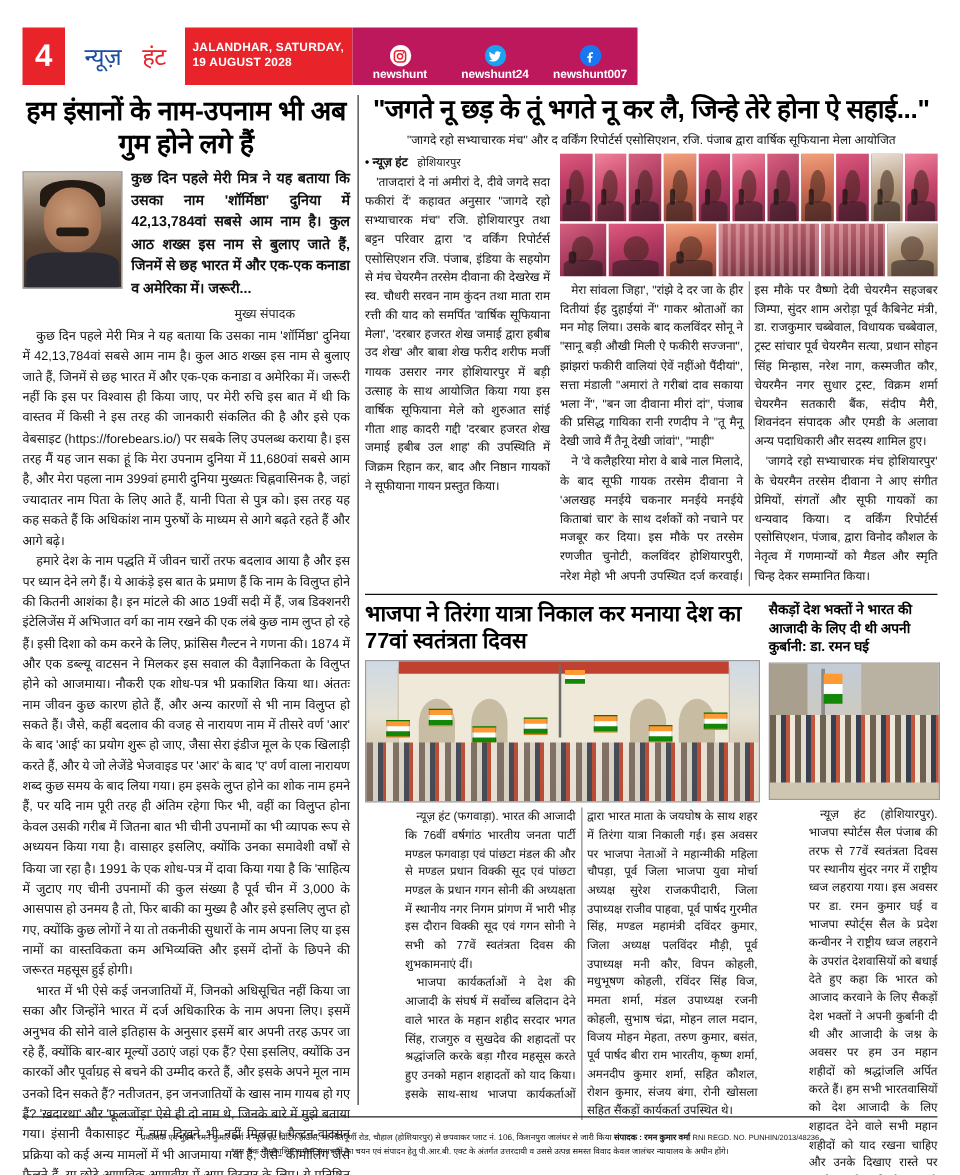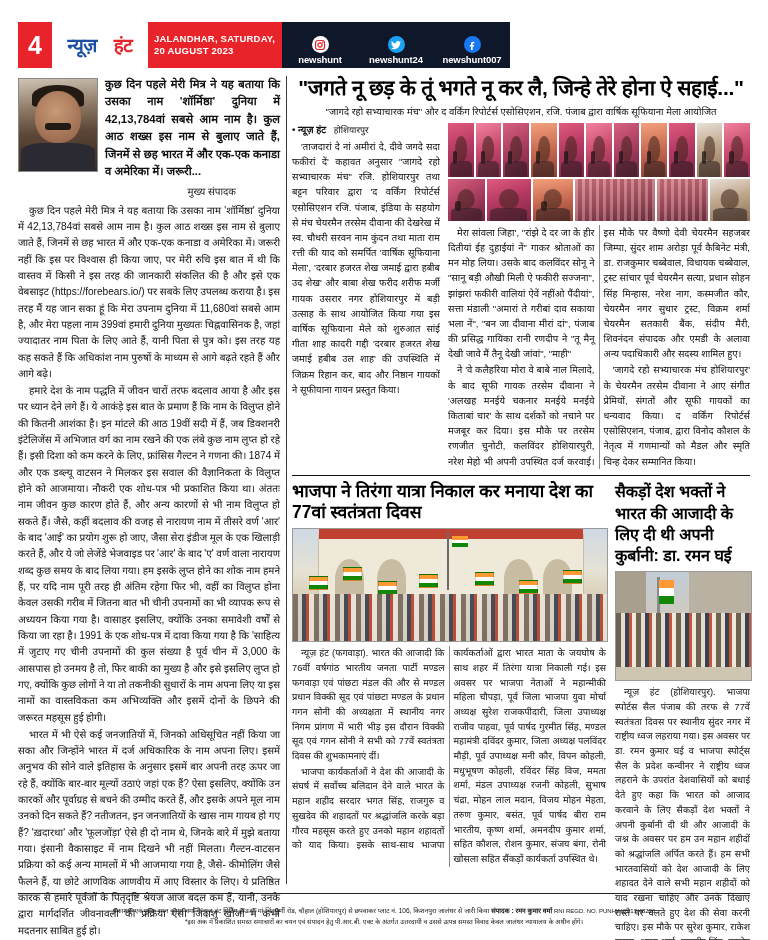--- a/index.html
+++ b/index.html
@@ -16,39 +16,39 @@
   .masthead{
     position:absolute;left:18px;top:22px;width:732px;height:46px;
     display:flex;align-items:stretch;
   }
   .mh-page-no{
     background:#e8232a;color:#fff;width:34px;display:flex;align-items:center;justify-content:center;
     font-family:"Liberation Sans","DejaVu Sans",sans-serif;font-weight:bold;font-size:25px;
   }
   .mh-logo{
     background:#ffffff;width:96px;display:flex;align-items:center;justify-content:center;
-    font-family:"Liberation Sans","DejaVu Sans",sans-serif;font-weight:bold;font-size:19px;
+    font-family:"Liberation Sans","DejaVu Sans",sans-serif;font-weight:normal;font-size:19px;
     letter-spacing:-0.5px;
   }
   .mh-logo .lg-a{color:#1c4fa1;}
   .mh-logo .lg-b{color:#e8232a;margin-left:17px;}
   .mh-date{
     background:#e8232a;color:#fff;flex:0 0 128px;
     display:flex;flex-direction:column;justify-content:center;padding-left:6px;
     font-family:"Liberation Sans","DejaVu Sans",sans-serif;font-weight:bold;font-size:9.5px;
     line-height:1.28;letter-spacing:0.2px;
   }
   .mh-section{
     background:#1c5ba8;color:#fff;flex:1;
     display:flex;align-items:center;justify-content:center;
     font-family:"Liberation Sans","DejaVu Sans",sans-serif;font-weight:bold;font-size:26px;
     letter-spacing:0.5px;
   }
   .mh-social{
-    background:#0f172a;flex:0 0 228px;display:flex;align-items:flex-end;justify-content:space-around;
+    background:#be185d;flex:0 0 228px;display:flex;align-items:flex-end;justify-content:space-around;
     padding-bottom:3px;
   }
   .soc{display:flex;flex-direction:column;align-items:center;width:70px;}
   .soc .ic{width:17px;height:17px;border-radius:50%;background:#fff;display:flex;align-items:center;
     justify-content:center;margin-bottom:1px;}
   .soc .ic svg{display:block;}
   .soc .nm{color:#fff;font-family:"Liberation Sans","DejaVu Sans",sans-serif;font-weight:bold;
     font-size:9.5px;letter-spacing:-0.1px;}
 
   
@@ -146,21 +146,21 @@
   
   .bottom-row{display:flex;gap:9px;}
   .bot-main{flex:0 0 314px;}
   .bot-side{flex:1;}
   .bot-head{
     font-family:"Liberation Sans","DejaVu Sans",sans-serif;font-weight:bold;
     font-size:17.5px;line-height:1.2;margin:0 0 5px 0;color:#000;
   }
   .bot-head-sm{
     font-family:"Liberation Sans","DejaVu Sans",sans-serif;font-weight:bold;
-    font-size:16px;line-height:1.33;text-align:left;margin:0 0 5px 0;color:#000;
+    font-size:11px;line-height:1.33;text-align:left;margin:0 0 5px 0;color:#000;
   }
   .photo-yatra{
     width:100%;height:112px;position:relative;overflow:hidden;border:1px solid #9a9a9a;margin-bottom:4px;
     background:linear-gradient(180deg,#cfd9e4 0%,#e6e2d4 38%,#d8cdb6 62%,#b9ae97 100%);
   }
   .bldg{position:absolute;left:8%;top:4%;width:84%;height:58%;background:#efe9da;border:1px solid #c9bfa8;}
   .bldg:before{content:"";position:absolute;left:0;top:-6px;width:100%;height:10px;background:#c0412f;}
   .arch{position:absolute;bottom:0;width:11%;height:62%;background:#c8bca3;border-radius:50% 50% 0 0;}
   .flagpole{position:absolute;left:49%;top:2%;width:2px;height:52%;background:#6b6b6b;}
   .flag-tri{position:absolute;left:50.5%;top:6%;width:16px;height:11px;
@@ -178,20 +178,21 @@
   .fh-wall2{position:absolute;left:0;top:0;width:22%;height:66%;background:#a89f8f;}
   .fh-pole{position:absolute;left:30%;top:4%;width:3px;height:72%;background:#8a8a8a;}
   .fh-flag{position:absolute;left:31.5%;top:7%;width:15px;height:24px;
     background:linear-gradient(180deg,#ff9933 33%,#ffffff 33% 66%,#138808 66%);}
   .fh-people{position:absolute;left:0;bottom:10%;width:100%;height:52%;
     background:repeating-linear-gradient(90deg,#6d6152 0 5px,#e3ddd0 5px 9px,#384152 9px 13px,#c2553c 13px 16px,#efe9dc 16px 20px);}
   .fh-ground{position:absolute;left:0;bottom:0;width:100%;height:12%;background:#cfc6b2;}
   .cap-txt{
     font-size:9.3px;line-height:1.58;text-align:justify;color:#111;
     font-family:"Liberation Sans","DejaVu Sans",sans-serif;
+    margin-left:32px;
   }
   .cap-txt p{margin:0 0 1px 0;text-indent:9px;}
   .two-col{column-count:2;column-gap:9px;column-rule:1px solid #888;}
 
   
   .footer{
     position:absolute;left:18px;bottom:12px;width:732px;text-align:center;
     font-family:"Liberation Sans","DejaVu Sans",sans-serif;font-size:6.6px;line-height:1.75;color:#111;
   }
   .footer .b{font-weight:bold;}
@@ -203,21 +204,21 @@
 <div class="page">
 
   <div class="masthead">
     <div class="mh-page-no">4</div>
     <div class="mh-logo">
       <span class="lg-a">न्यूज़</span>
       <span class="lg-b">हंट</span>
     </div>
     <div class="mh-date">
       <span>JALANDHAR, SATURDAY,</span>
-      <span>20 AUGUST 2023</span>
+      <span>19 AUGUST 2028</span>
     </div>
     <div class="mh-social">
 
       <div class="soc">
         <span class="ic">
           <svg width="12" height="12" viewBox="0 0 24 24">
               <rect x="3" y="3" width="18" height="18" rx="5" fill="none" stroke="#e8232a" stroke-width="2.4"></rect>
               <circle cx="12" cy="12" r="4.2" fill="none" stroke="#e8232a" stroke-width="2.4"></circle>
               <circle cx="17.6" cy="6.4" r="1.4" fill="#e8232a"></circle>
             </svg>
@@ -242,20 +243,21 @@
         </span>
         <span class="nm">newshunt007</span>
       </div>
 
     </div>
   </div>
 
   <div class="vrule" style="left:286px;top:76px;height:808px;"></div>
 
   <div class="left-col">
+    <h1 class="ed-head">हम इंसानों के नाम-उपनाम भी अब गुम होने लगे हैं</h1>
 
     <div class="ed-intro-wrap">
       <div class="ed-photo">
         <div class="hair"></div>
         <div class="face"></div>
         <div class="mous"></div>
         <div class="body"></div>
       </div>
       <div class="ed-intro">कुछ दिन पहले मेरी मित्र ने यह बताया कि उसका नाम 'शॉर्मिष्ठा' दुनिया में 42,13,784वां सबसे आम नाम है। कुल आठ शख्स इस नाम से बुलाए जाते हैं, जिनमें से छह भारत में और एक-एक कनाडा व अमेरिका में। जरूरी...</div>
     </div>

